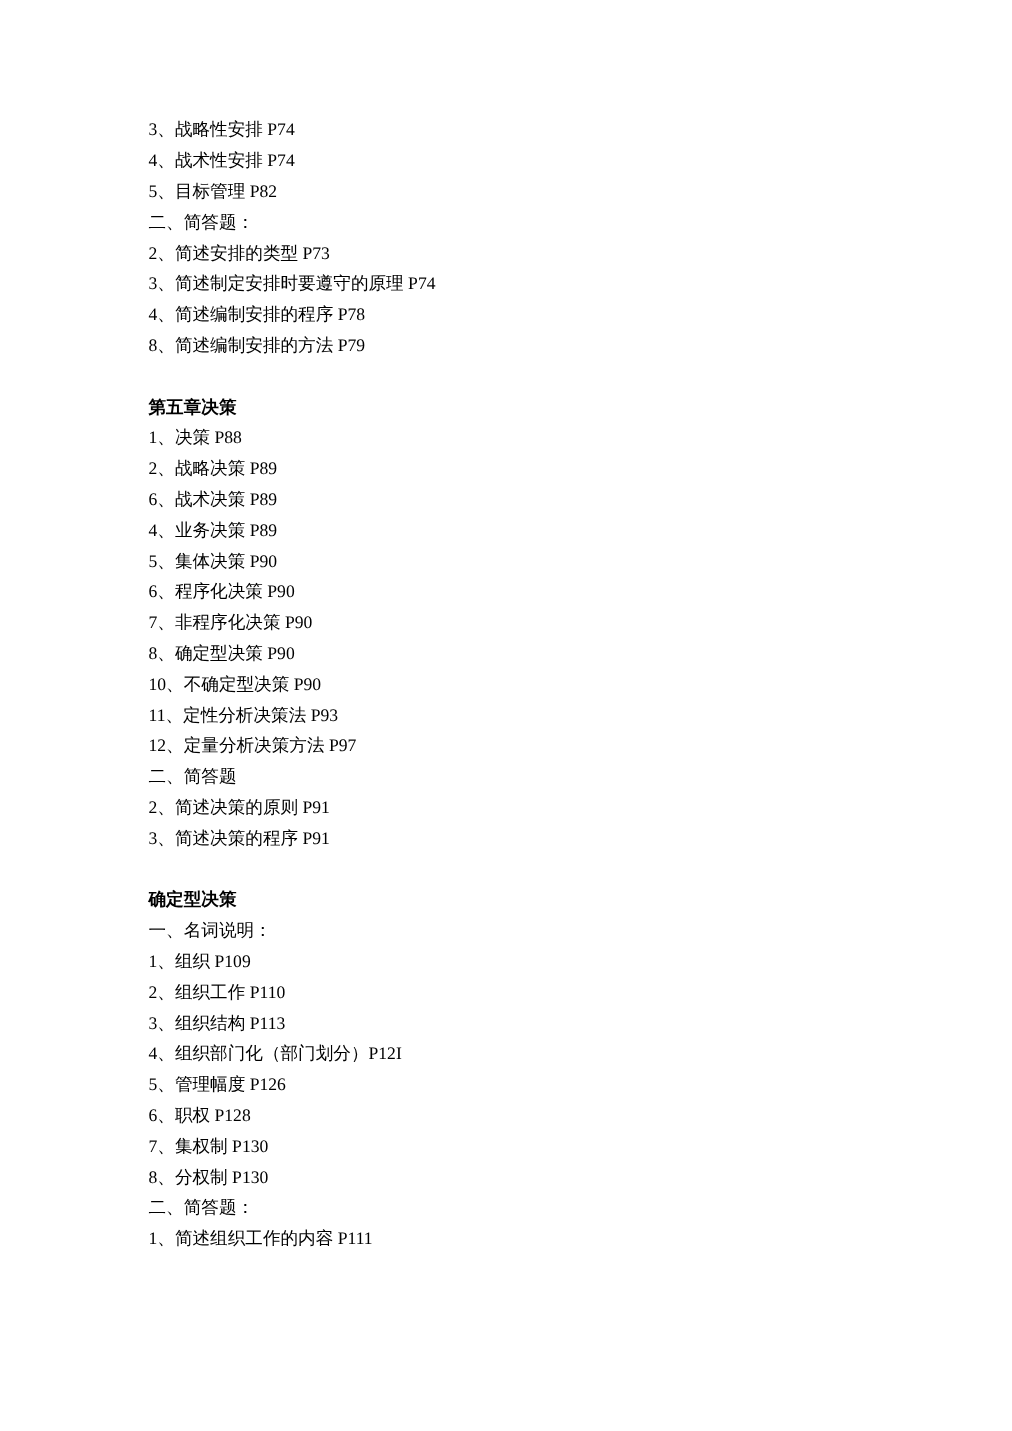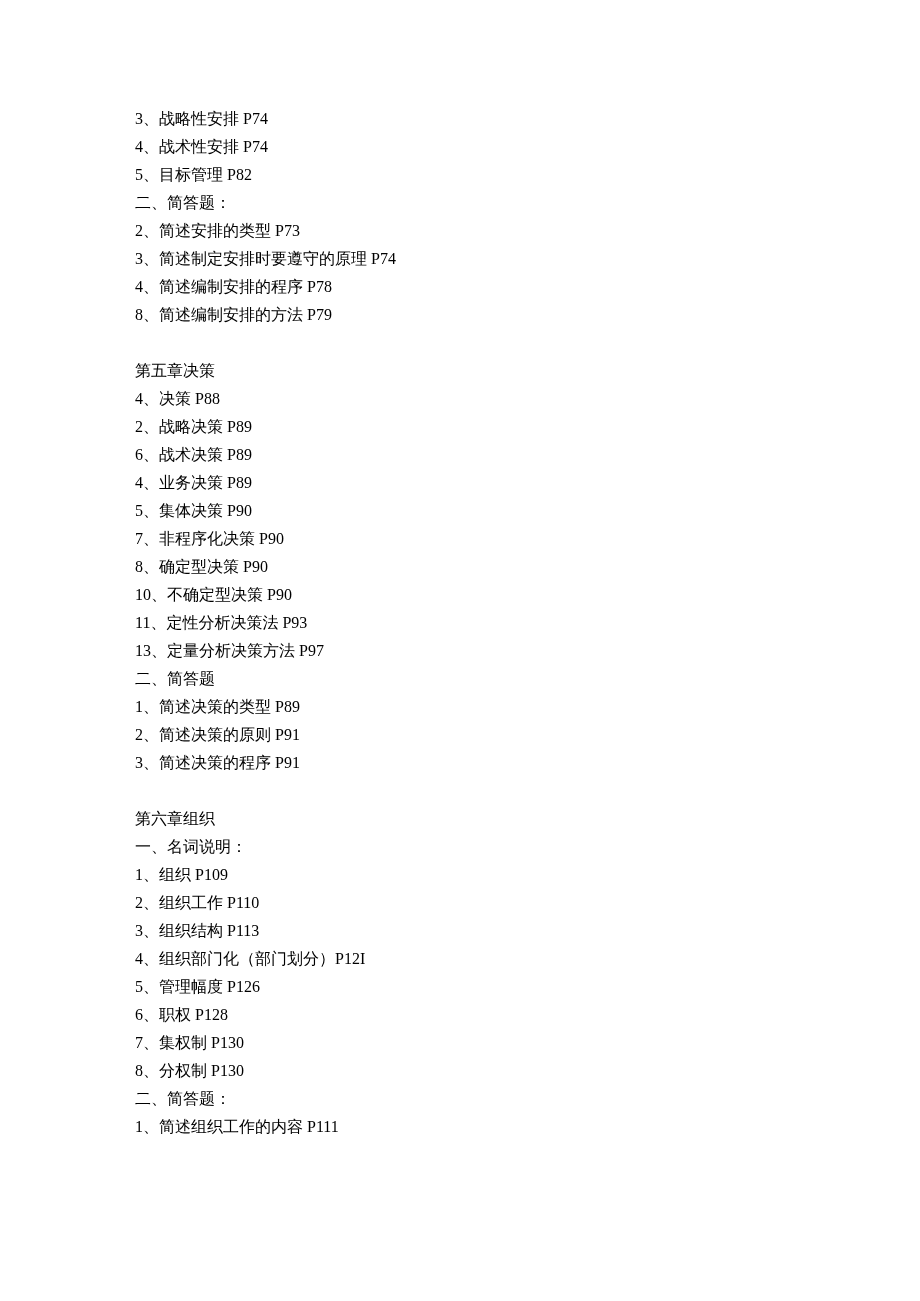--- a/index.html
+++ b/index.html
@@ -14,56 +14,56 @@
     .page {
       width: 920px;
       min-height: 1301px;
       padding: 105px 135px 60px 135px;
       box-sizing: border-box;
     }
     .line {
       white-space: nowrap;
     }
     .heading {
-      font-weight: normal;
+      font-weight: bold;
     }
     .spacer {
       height: 1.75em;
     }
   </style>
 </head>
 <body>
 
 <div class="page">
   <div class="line">3、战略性安排 P74</div>
   <div class="line">4、战术性安排 P74</div>
   <div class="line">5、目标管理 P82</div>
   <div class="line">二、简答题：</div>
   <div class="line">2、简述安排的类型 P73</div>
   <div class="line">3、简述制定安排时要遵守的原理 P74</div>
   <div class="line">4、简述编制安排的程序 P78</div>
   <div class="line">8、简述编制安排的方法 P79</div>
   <div class="spacer"></div>
   <div class="line heading">第五章决策</div>
-  <div class="line">4、决策 P88</div>
+  <div class="line">1、决策 P88</div>
   <div class="line">2、战略决策 P89</div>
   <div class="line">6、战术决策 P89</div>
   <div class="line">4、业务决策 P89</div>
   <div class="line">5、集体决策 P90</div>
+  <div class="line">6、程序化决策 P90</div>
   <div class="line">7、非程序化决策 P90</div>
   <div class="line">8、确定型决策 P90</div>
   <div class="line">10、不确定型决策 P90</div>
   <div class="line">11、定性分析决策法 P93</div>
-  <div class="line">13、定量分析决策方法 P97</div>
+  <div class="line">12、定量分析决策方法 P97</div>
   <div class="line">二、简答题</div>
-  <div class="line">1、简述决策的类型 P89</div>
   <div class="line">2、简述决策的原则 P91</div>
   <div class="line">3、简述决策的程序 P91</div>
   <div class="spacer"></div>
-  <div class="line heading">第六章组织</div>
+  <div class="line heading">确定型决策</div>
   <div class="line">一、名词说明：</div>
   <div class="line">1、组织 P109</div>
   <div class="line">2、组织工作 P110</div>
   <div class="line">3、组织结构 P113</div>
   <div class="line">4、组织部门化（部门划分）P12I</div>
   <div class="line">5、管理幅度 P126</div>
   <div class="line">6、职权 P128</div>
   <div class="line">7、集权制 P130</div>
   <div class="line">8、分权制 P130</div>
   <div class="line">二、简答题：</div>

